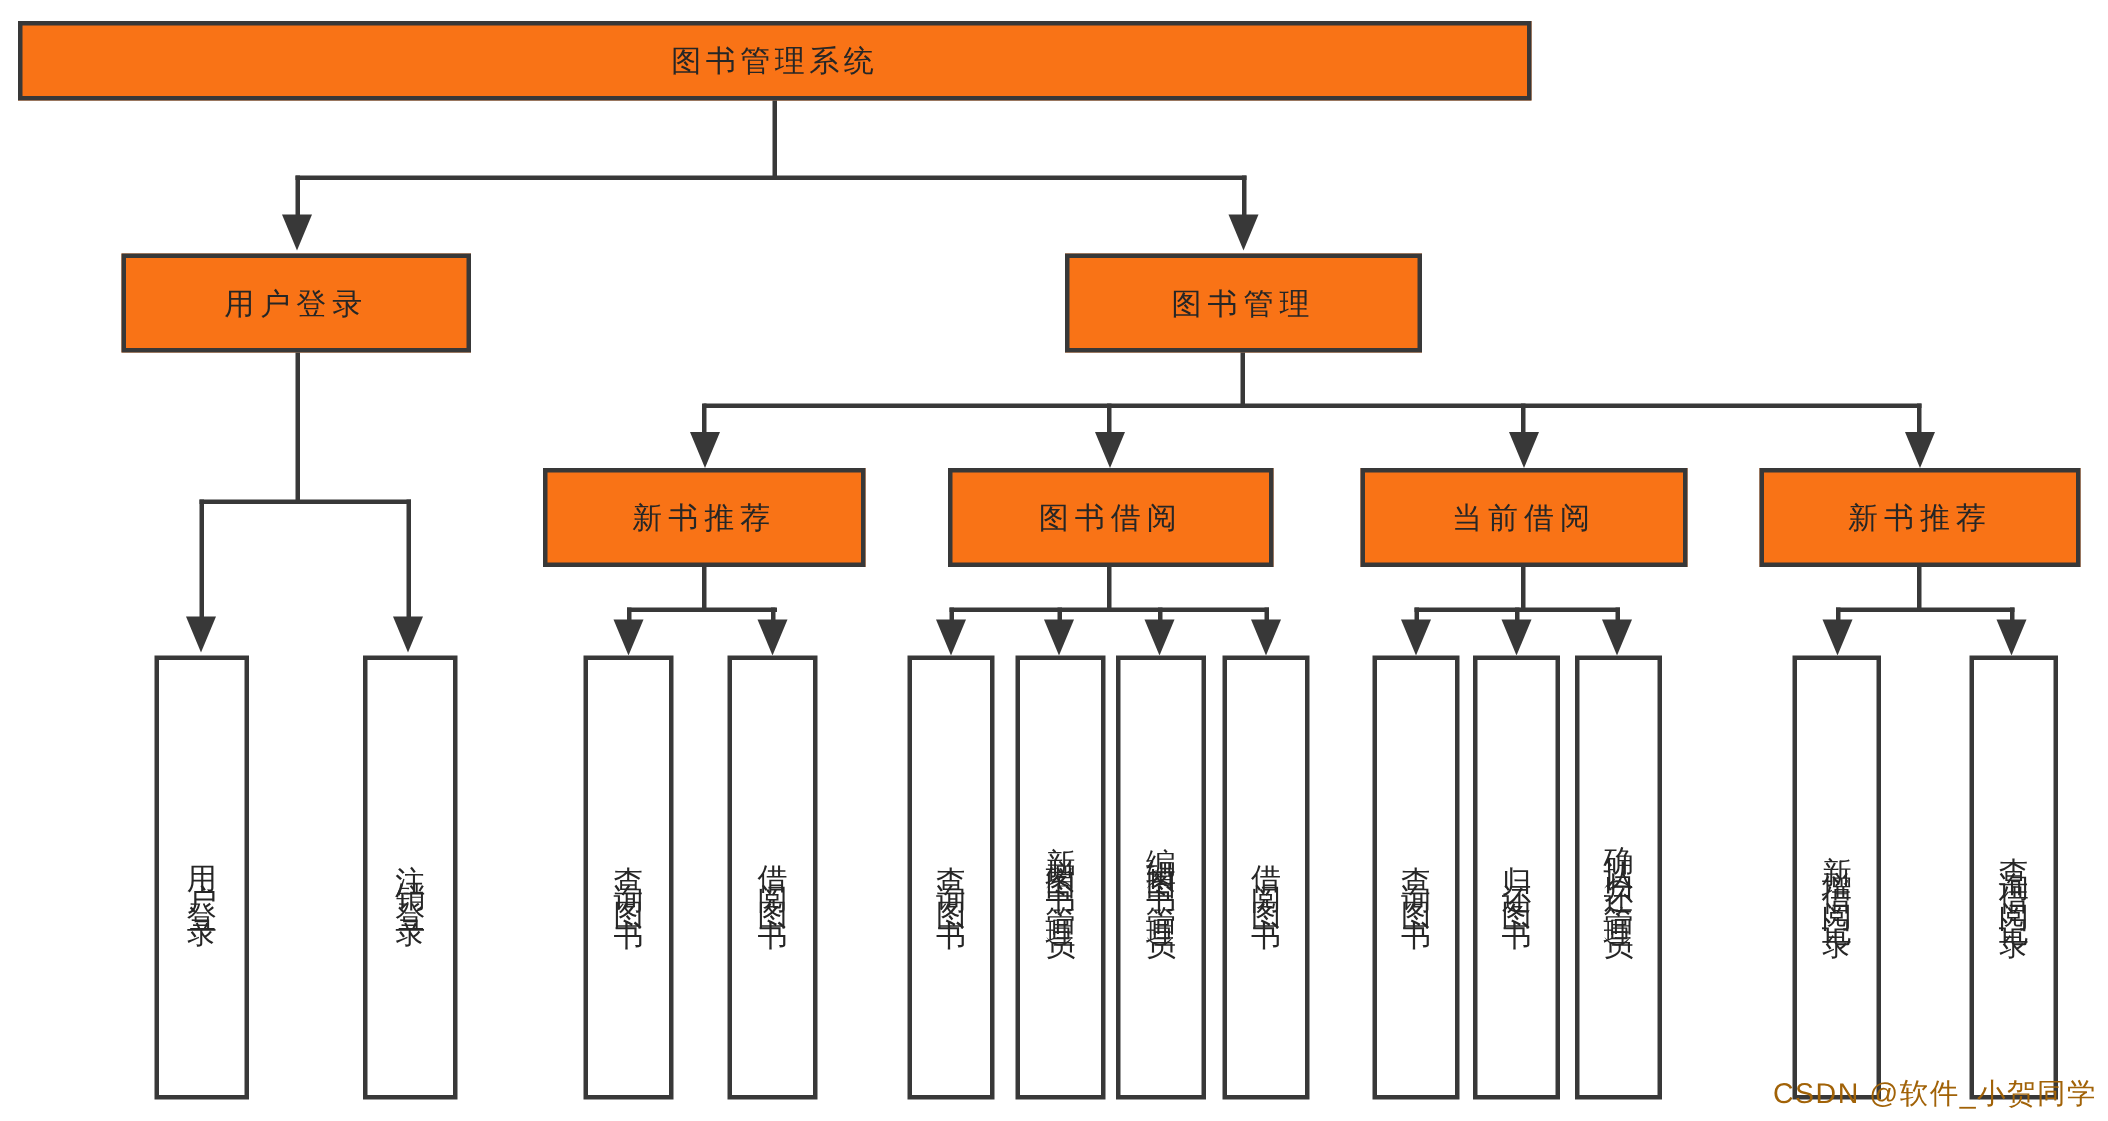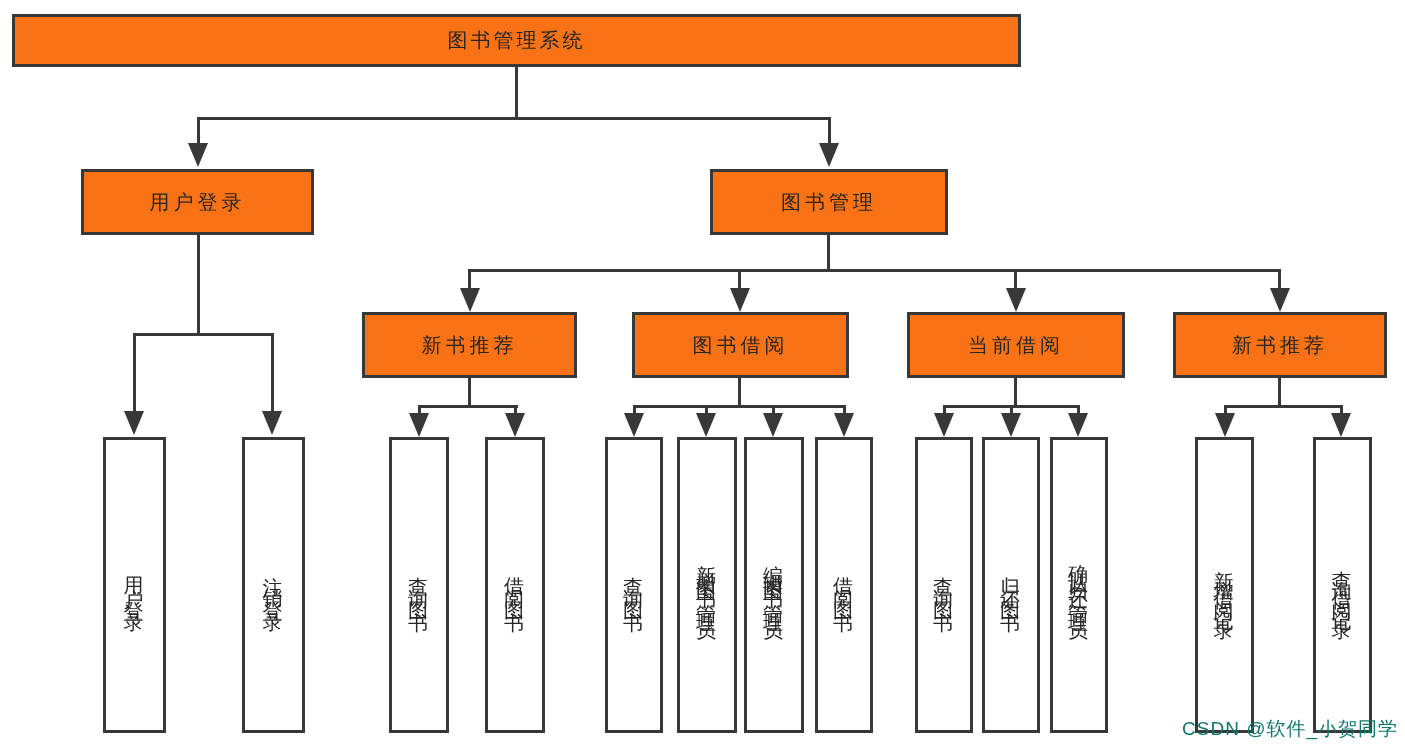--- a/index.html
+++ b/index.html
@@ -32,21 +32,21 @@
   .hline,.vline{position:absolute;background:#383838;}
   .arrow{
     position:absolute;width:0;height:0;
     border-left:10px solid transparent;
     border-right:10px solid transparent;
     border-top:24px solid #383838;
   }
   .watermark{
     position:absolute;
     font-size:19px;letter-spacing:1px;
-    color:#0f766e;
+    color:#a16207;
     white-space:nowrap;
     z-index:5;
   }
 </style>
 </head>
 <body>
 
 <div id="stage">
 
   <div class="box" style="left:12px;top:14px;width:1009px;height:53px;letter-spacing:3px;">图书管理系统</div>

